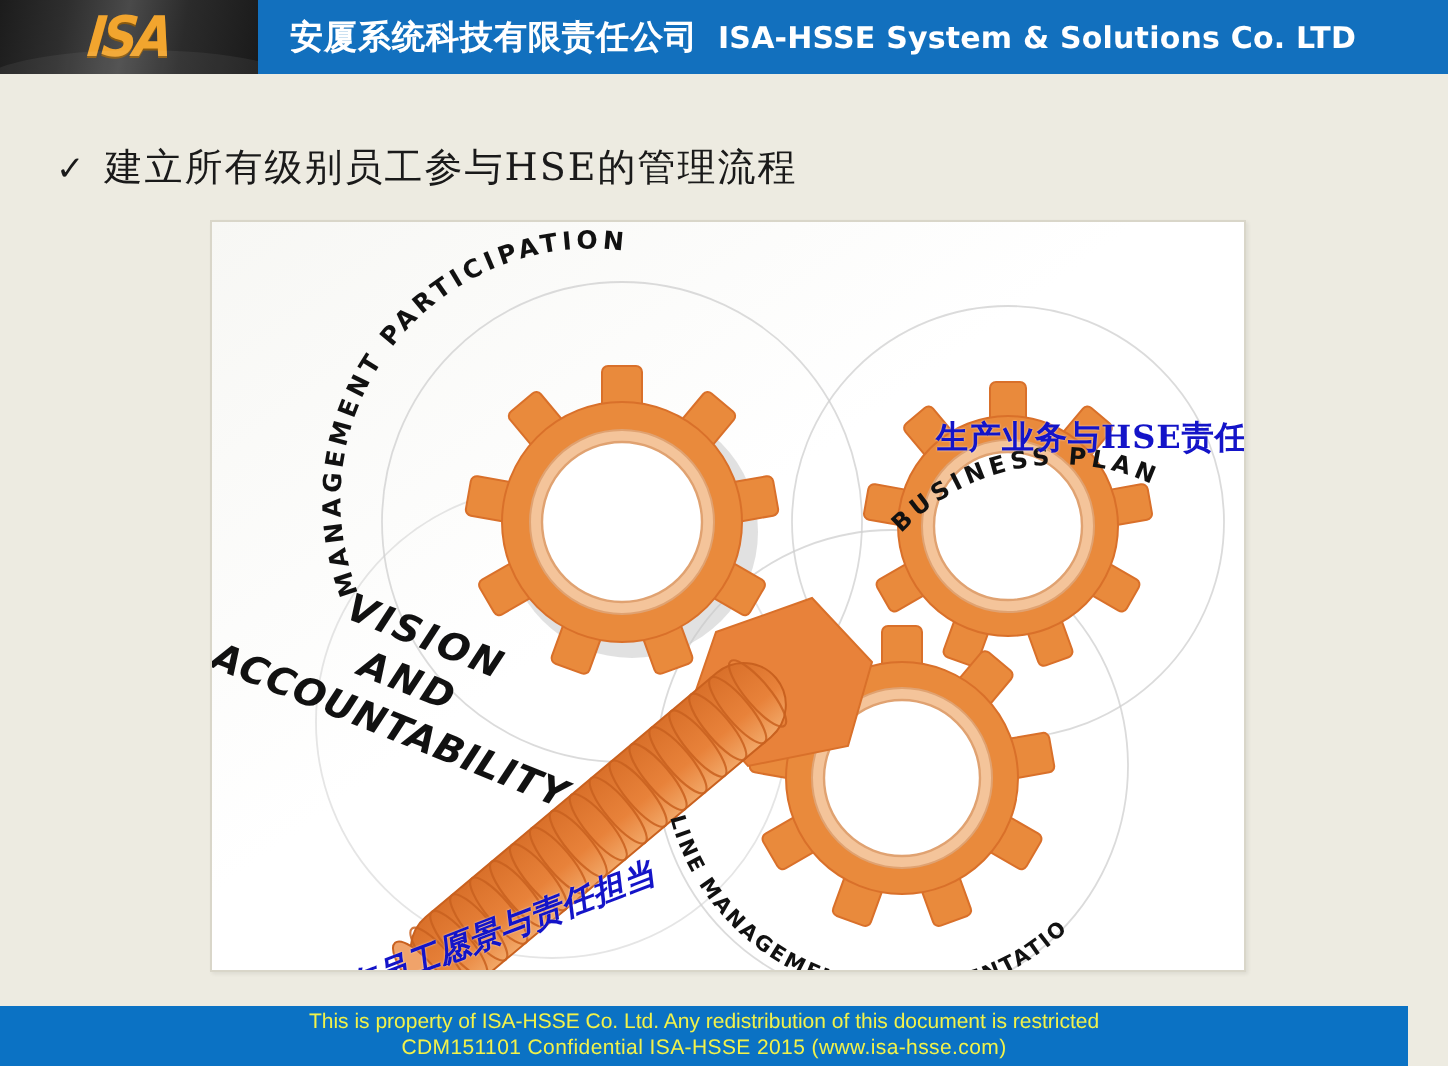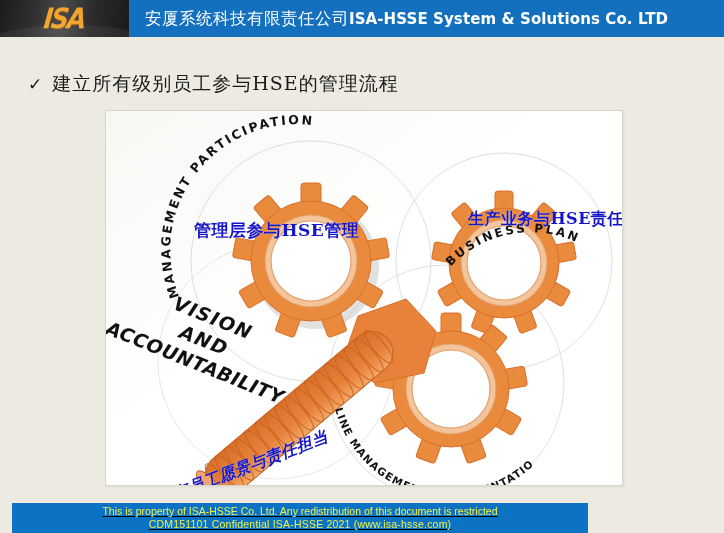--- a/index.html
+++ b/index.html
@@ -35,28 +35,28 @@
     text-shadow:0 1px 0 #8a5a10;
     line-height:1;
   }
   .header-blue{
     flex:1;background:#1270BE;
     display:flex;align-items:center;
     padding-left:16px;
     box-sizing:border-box;
   }
   .header-cn{
-    color:#ffffff;font-weight:normal;font-size:16.5px;
+    color:#ffffff;font-weight:bold;font-size:16.5px;
     font-family:"DejaVu Sans","Liberation Sans",sans-serif;
     letter-spacing:0.5px;white-space:nowrap;
   }
   .header-en{
     color:#ffffff;font-weight:bold;font-size:15px;
     font-family:"DejaVu Sans","Liberation Sans",sans-serif;
-    white-space:nowrap;letter-spacing:0.1px;
+    margin-left:10px;white-space:nowrap;letter-spacing:0.1px;
   }
 
   
   .slide-title{
     position:absolute;left:28px;top:71px;
     font-family:"DejaVu Serif","Liberation Serif",serif;
     font-size:19px;color:#1a1a1a;
     white-space:nowrap;letter-spacing:1px;text-align:center;
   }
   .slide-title .chk{font-family:"DejaVu Sans",sans-serif;font-size:17px;margin-right:9px;}
@@ -86,25 +86,24 @@
   .lbl-biz{left:362px;top:98px;font-size:16px;}
   .lbl-line{left:313px;top:272px;font-size:16px;}
   .lbl-vision{
     left:52px;top:380px;font-size:16px;
     transform:rotate(-21deg);transform-origin:left center;
     font-style:italic;
   }
 
   
   .footer{
-    position:absolute;left:12px;top:503px;width:576px;height:30px;
+    position:absolute;left:0;top:503px;width:704px;height:30px;
     background:#0B72C4;
     display:flex;flex-direction:column;align-items:center;justify-content:center;
     box-sizing:border-box;
-    text-decoration:underline;
   }
   .footer-line{
     color:#F2F24A;font-size:10.5px;line-height:13px;
     font-family:"Liberation Sans",sans-serif;
     white-space:nowrap;
   }
   .footer-line2{letter-spacing:0.2px;}
 </style>
 </head>
 <body>
@@ -254,25 +253,24 @@
         <textPath href="#arcLine" startOffset="6%">LINE MANAGEMENT IMPLEMENTATION</textPath>
       </text>
 
       <g transform="translate(62,196) rotate(22)">
         <text x="46" y="0" font-family="DejaVu Sans, Liberation Sans, sans-serif" font-size="19" font-weight="bold" font-style="italic" fill="#111" letter-spacing="1.5" text-anchor="middle">VISION</text>
         <text x="46" y="24" font-family="DejaVu Sans, Liberation Sans, sans-serif" font-size="19" font-weight="bold" font-style="italic" fill="#111" letter-spacing="1.5" text-anchor="middle">AND</text>
         <text x="46" y="48" font-family="DejaVu Sans, Liberation Sans, sans-serif" font-size="19" font-weight="bold" font-style="italic" fill="#111" letter-spacing="0.5" text-anchor="middle">ACCOUNTABILITY</text>
       </g>
     </svg>
 
-    <div class="lbl lbl-mgmt">管理层参与HSE管理</div>
 
     <div class="lbl lbl-biz">生产业务与HSE责任相结合</div>
 
 
     <div class="lbl lbl-vision">所有员工愿景与责任担当</div>
   </div>
 </div>
 
 <div class="footer">
   <div class="footer-line">This is property of ISA-HSSE Co. Ltd. Any redistribution of this document is restricted</div>
-  <div class="footer-line footer-line2">CDM151101 Confidential   ISA-HSSE 2021  (www.isa-hsse.com)</div>
+  <div class="footer-line footer-line2">CDM151101 Confidential   ISA-HSSE 2015  (www.isa-hsse.com)</div>
 </div>
 
 </body></html>

